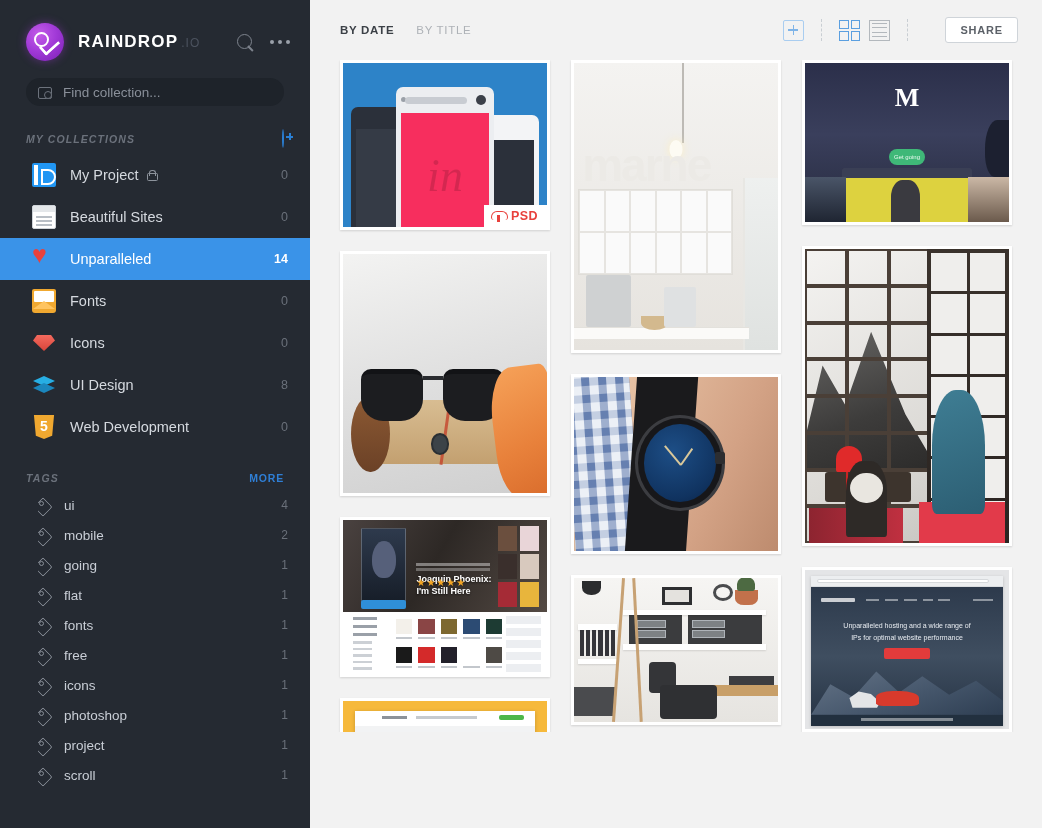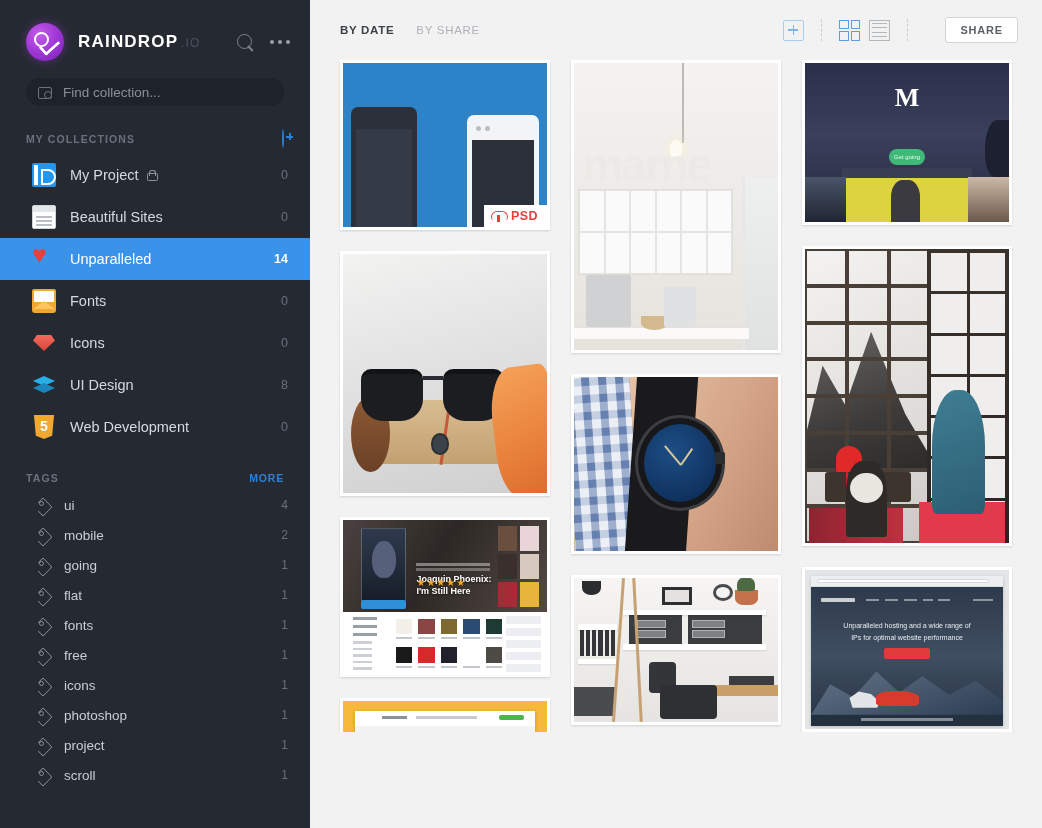--- a/index.html
+++ b/index.html
@@ -94,21 +94,21 @@
     color:#c9ced6; font-size:13.5px;
     font-family:"Liberation Sans", sans-serif; width:100%;
   }
   .sb-search input::placeholder { color:#8a909a; }
 
   .sb-section {
     display:flex; align-items:center;
     padding:0 26px; margin-top:24px; margin-bottom:6px;
   }
   .sb-section-title {
-    color:#6b717b; font-size:10.5px; letter-spacing:1.1px; font-weight:bold;
+    color:#6b717b; font-size:10.5px; letter-spacing:1.1px; font-weight:bold;font-style:italic;
   }
   .sb-section-action { margin-left:auto; }
   .icon-plus-circle {
     width:16px; height:16px; border-radius:50%;
     border:1.5px solid #2a7fd4; position:relative; cursor:pointer;
   }
   .icon-plus-circle::before, .icon-plus-circle::after {
     content:""; position:absolute; background:#2a7fd4;
   }
   .icon-plus-circle::before { left:3px; top:6px; width:7px; height:1.5px; }
@@ -724,21 +724,21 @@
     </div>
   </div>
 
 </aside>
 
 <main class="main">
 
   <div class="toolbar">
     <div class="sort-tabs">
       <span class="sort-tab active">BY DATE</span>
-      <span class="sort-tab">BY SHARE</span>
+      <span class="sort-tab">BY TITLE</span>
     </div>
     <div class="tb-right">
       <div class="icon-add-square"></div>
       <div class="tb-divider"></div>
       <div class="view-icons">
         <div class="icon-grid-view">
             <i></i>
             <i></i>
             <i></i>
             <i></i>
@@ -758,20 +758,28 @@
   <div class="grid">
 
     <div class="col">
 
       <div class="card" style="height:170px">
         <div class="art art-psd">
           <div class="psd-phone-l"></div>
           <div class="psd-phone-r">
               <i></i>
             </div>
+          <div class="psd-phone-c">
+            <div class="dot2"></div>
+              <div class="bar"></div>
+              <div class="cam"></div>
+            <div class="scr">
+                <span>in</span>
+              </div>
+          </div>
           <div class="psd-badge">
             <span class="cloud"></span>
             <span>PSD</span>
           </div>
         </div>
       </div>
 
       <div class="card" style="height:245px">
         <div class="art art-sun">
           <div class="sun-case"></div>

